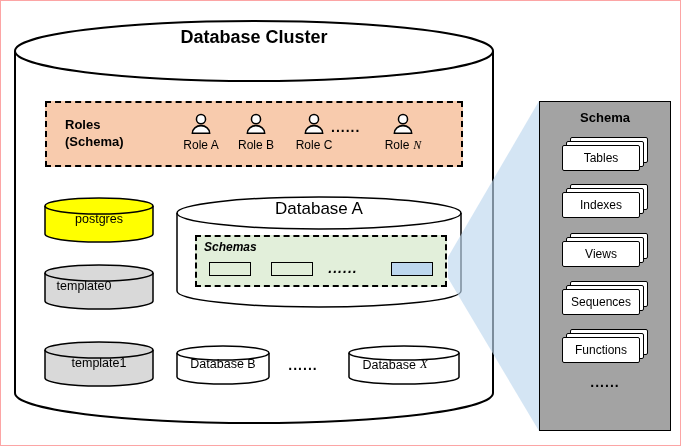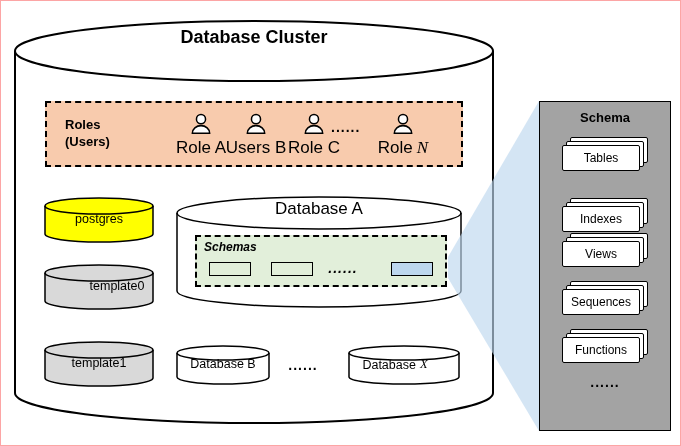--- a/index.html
+++ b/index.html
@@ -10,21 +10,21 @@
   }
   .shapes{position:absolute;left:0;top:0;width:681px;height:446px;}
   .abs{position:absolute;}
   .ctr{display:flex;align-items:center;justify-content:center;text-align:center;}
   .cluster-title{left:14px;top:26px;width:478px;font-size:18px;font-weight:bold;}
   
   .roles-box{left:44px;top:100px;width:418px;height:66px;background:#F8CBAD;
     border:2px dashed #000;box-sizing:border-box;}
   .roles-label{position:absolute;left:10px;top:14px;font-size:13px;font-weight:bold;line-height:1.3;margin-left:8px;}
   .role-item{position:absolute;top:8px;width:54px;display:flex;flex-direction:column;align-items:center;}
-  .role-item .lbl{font-size:17px;margin-top:1px;white-space:nowrap;}
+  .role-item .lbl{font-size:12px;margin-top:1px;white-space:nowrap;}
   .dots{font-size:14px;font-weight:bold;letter-spacing:1px;white-space:nowrap;}
   .it{font-style:italic;font-family:"Liberation Serif",serif;margin-left:4px;}
   
   .cyl-label{font-size:12.5px;}
   
   .schemas-box{left:194px;top:234px;width:252px;height:52px;background:#E2EFDA;
     border:2px dashed #000;box-sizing:border-box;font-style:italic;}
   .schemas-label{position:absolute;left:7px;top:3px;font-size:12px;font-weight:bold;}
   .schema-rect{position:absolute;top:25px;width:42px;height:14px;background:#E2EFDA;
     border:1px solid #000;box-sizing:border-box;}
@@ -73,37 +73,37 @@
     <path d="M348,352 A55 7 0 0 0 458,352" fill="none" stroke="#000" stroke-width="1.5"></path>
 
     <polygon points="447,256 538,100 538,430 447,277" fill="#BDD7EE" fill-opacity="0.65"></polygon>
   </svg>
 
   <div class="abs cluster-title ctr">Database Cluster</div>
 
   <div class="abs roles-box">
     <div class="roles-label">
       <div>Roles</div>
-      <div>(Users)</div>
+      <div>(Schema)</div>
     </div>
 
     <div class="role-item" style="left:127px;">
       <svg viewBox="0 0 24 24" width="26" height="26">
         <circle cx="12" cy="7.5" r="4.2" fill="#fdfdfd" stroke="#000" stroke-width="1.4"></circle>
         <path d="M4,20.5 a8 7 0 0 1 16,0 z" fill="#fdfdfd" stroke="#000" stroke-width="1.4"></path>
       </svg>
       <span class="lbl">Role A</span>
     </div>
 
     <div class="role-item" style="left:182px;">
       <svg viewBox="0 0 24 24" width="26" height="26">
         <circle cx="12" cy="7.5" r="4.2" fill="#fdfdfd" stroke="#000" stroke-width="1.4"></circle>
         <path d="M4,20.5 a8 7 0 0 1 16,0 z" fill="#fdfdfd" stroke="#000" stroke-width="1.4"></path>
       </svg>
-      <span class="lbl">Users B</span>
+      <span class="lbl">Role B</span>
     </div>
 
     <div class="role-item" style="left:240px;">
       <svg viewBox="0 0 24 24" width="26" height="26">
         <circle cx="12" cy="7.5" r="4.2" fill="#fdfdfd" stroke="#000" stroke-width="1.4"></circle>
         <path d="M4,20.5 a8 7 0 0 1 16,0 z" fill="#fdfdfd" stroke="#000" stroke-width="1.4"></path>
       </svg>
       <span class="lbl">Role C</span>
     </div>
 
@@ -112,21 +112,21 @@
     <div class="role-item" style="left:329px;">
       <svg viewBox="0 0 24 24" width="26" height="26">
         <circle cx="12" cy="7.5" r="4.2" fill="#fdfdfd" stroke="#000" stroke-width="1.4"></circle>
         <path d="M4,20.5 a8 7 0 0 1 16,0 z" fill="#fdfdfd" stroke="#000" stroke-width="1.4"></path>
       </svg>
       <span class="lbl"><span>Role</span><span class="it">N</span></span>
     </div>
   </div>
 
   <div class="abs ctr cyl-label" style="left:44px;top:211px;width:108px;">postgres</div>
-  <div class="abs ctr cyl-label" style="left:60px;top:278px;width:112px;">template0</div>
+  <div class="abs ctr cyl-label" style="left:27px;top:278px;width:112px;">template0</div>
   <div class="abs ctr cyl-label" style="left:44px;top:355px;width:108px;">template1</div>
 
   <div class="abs ctr" style="left:176px;top:198px;width:284px;font-size:17px;">Database A</div>
 
   <div class="abs schemas-box">
     <div class="schemas-label">Schemas</div>
     <div class="schema-rect" style="left:12px;"></div>
     <div class="schema-rect" style="left:74px;"></div>
     <div class="abs dots ctr" style="left:124px;top:23px;width:44px;">......</div>
     <div class="schema-rect blue" style="left:194px;"></div>
@@ -140,21 +140,21 @@
     </div>
 
   <div class="abs schema-panel">
     <div class="schema-panel-title">Schema</div>
 
     <div class="stack" style="top:43px;">
       <div class="layer l1"></div>
       <div class="layer l2"></div>
       <div class="card">Tables</div>
     </div>
-    <div class="stack" style="top:104px;">
+    <div class="stack" style="top:90px;">
       <div class="layer l1"></div>
       <div class="layer l2"></div>
       <div class="card">Indexes</div>
     </div>
     <div class="stack" style="top:139px;">
       <div class="layer l1"></div>
       <div class="layer l2"></div>
       <div class="card">Views</div>
     </div>
     <div class="stack" style="top:187px;">

